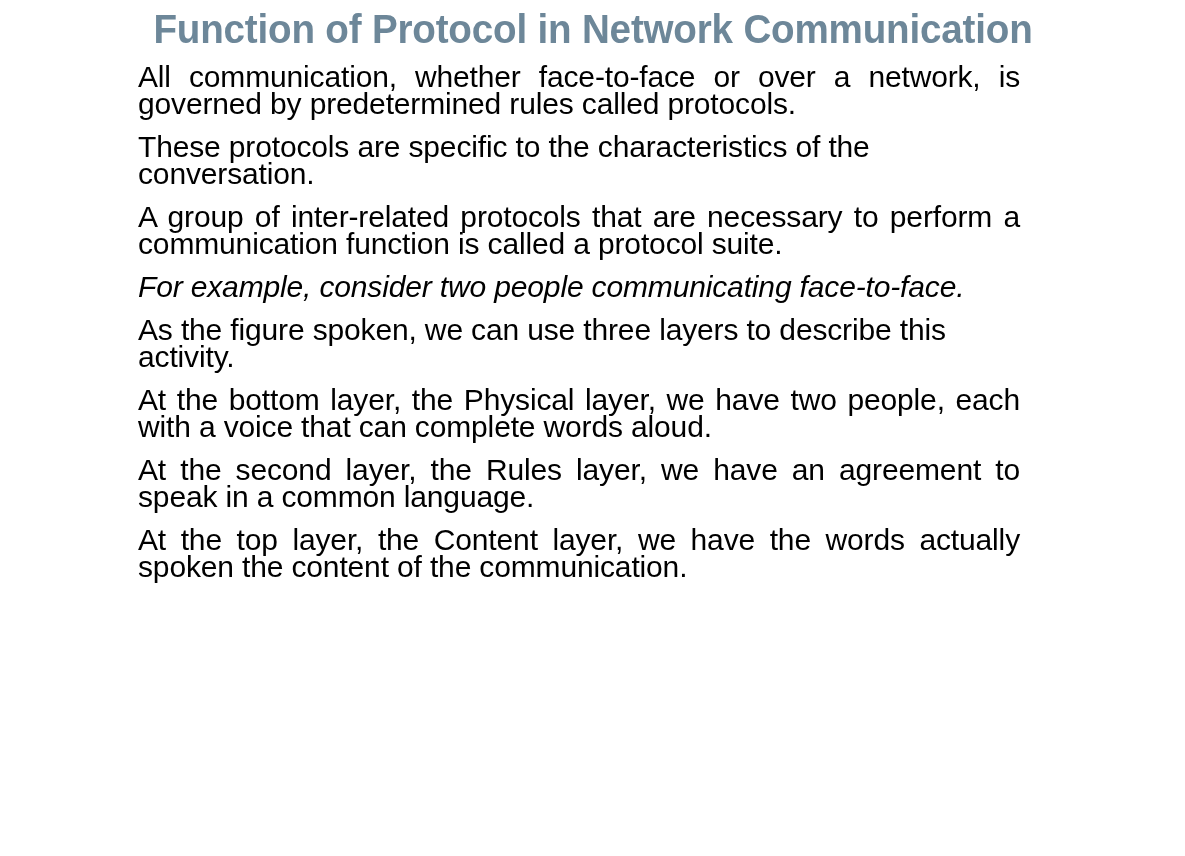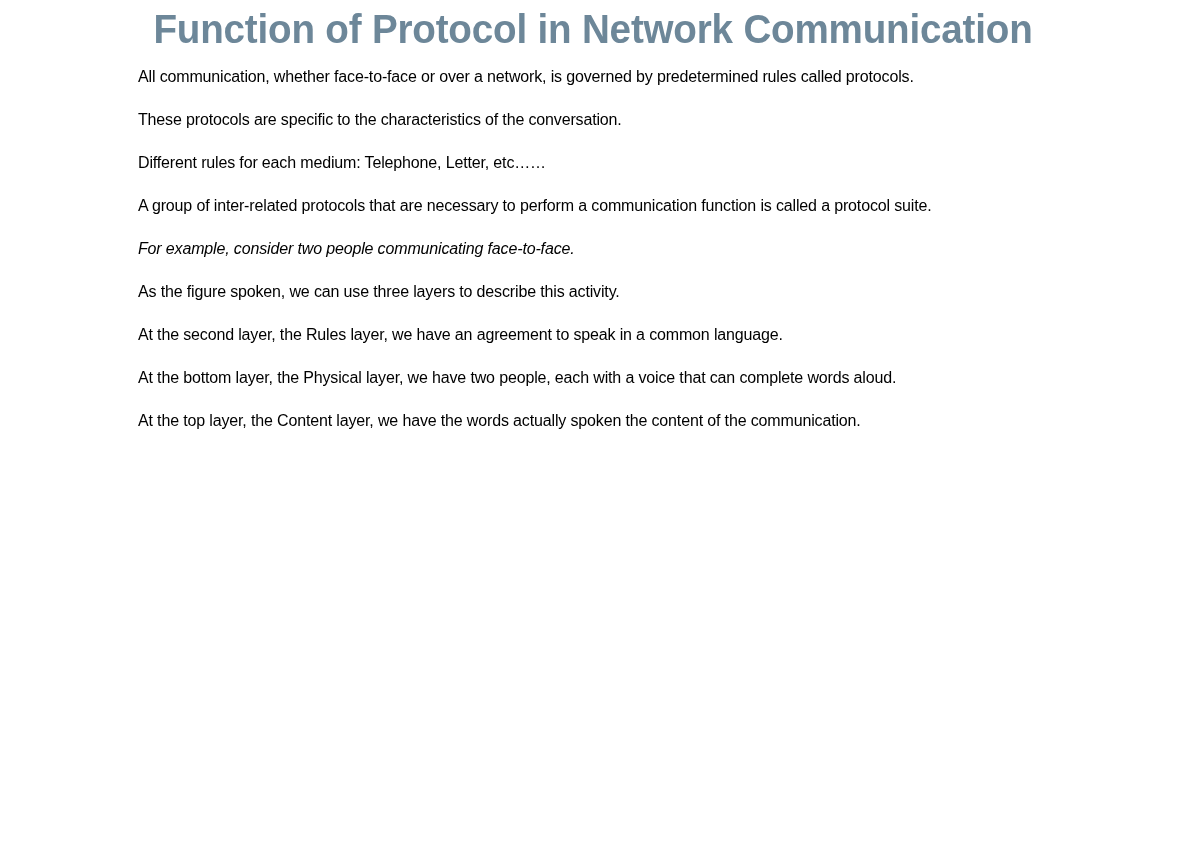--- a/index.html
+++ b/index.html
@@ -45,21 +45,21 @@
   .body-column {
     position: absolute;
     left: 138px;
     top: 63px;
     width: 882px;
   }
 
   .para {
     margin: 0 0 16px 0;
     font-family: "Liberation Sans", sans-serif;
-    font-size: 16px;
+    font-size: 30px;
     line-height: 27px;
     color: #000000;
     text-align: justify;
     text-justify: inter-word;
     letter-spacing: -0.15px;
   }
 
   .para:last-child {
     margin-bottom: 0;
   }
@@ -83,22 +83,21 @@
 </head>
 <body>
 
 <div class="slide">
 
   <div class="slide-title">Function of Protocol in Network Communication</div>
 
   <div class="body-column">
       <p class="para"><span>All communication, whether face-to-face or over a network, is governed by predetermined rules called protocols.</span></p>
       <p class="para single-line"><span>These protocols are specific to the characteristics of the conversation.</span></p>
-      <p class="para single-line"><span>Different rules for each medium: Telephone, Letter, etc……</span></p>
       <p class="para"><span>A group of inter-related protocols that are necessary to perform a communication function is called a </span><span class="b">protocol suite.</span></p>
       <p class="para emphasis"><span>For example, consider two people communicating face-to-face.</span></p>
       <p class="para single-line"><span>As the figure spoken, we can use three layers to describe this activity.</span></p>
+      <p class="para"><span class="b">At the bottom layer</span><span>, the Physical layer, we have two people, each with a voice that can complete words aloud.</span></p>
       <p class="para"><span class="b">At the second layer</span><span>, the Rules layer, we have an agreement to speak in a common language.</span></p>
-      <p class="para"><span class="b">At the bottom layer</span><span>, the Physical layer, we have two people, each with a voice that can complete words aloud.</span></p>
       <p class="para"><span class="b">At the top layer</span><span>, the Content layer, we have the words actually spoken the content of the communication.</span></p>
     </div>
 
 </div>
 
 </body></html>

